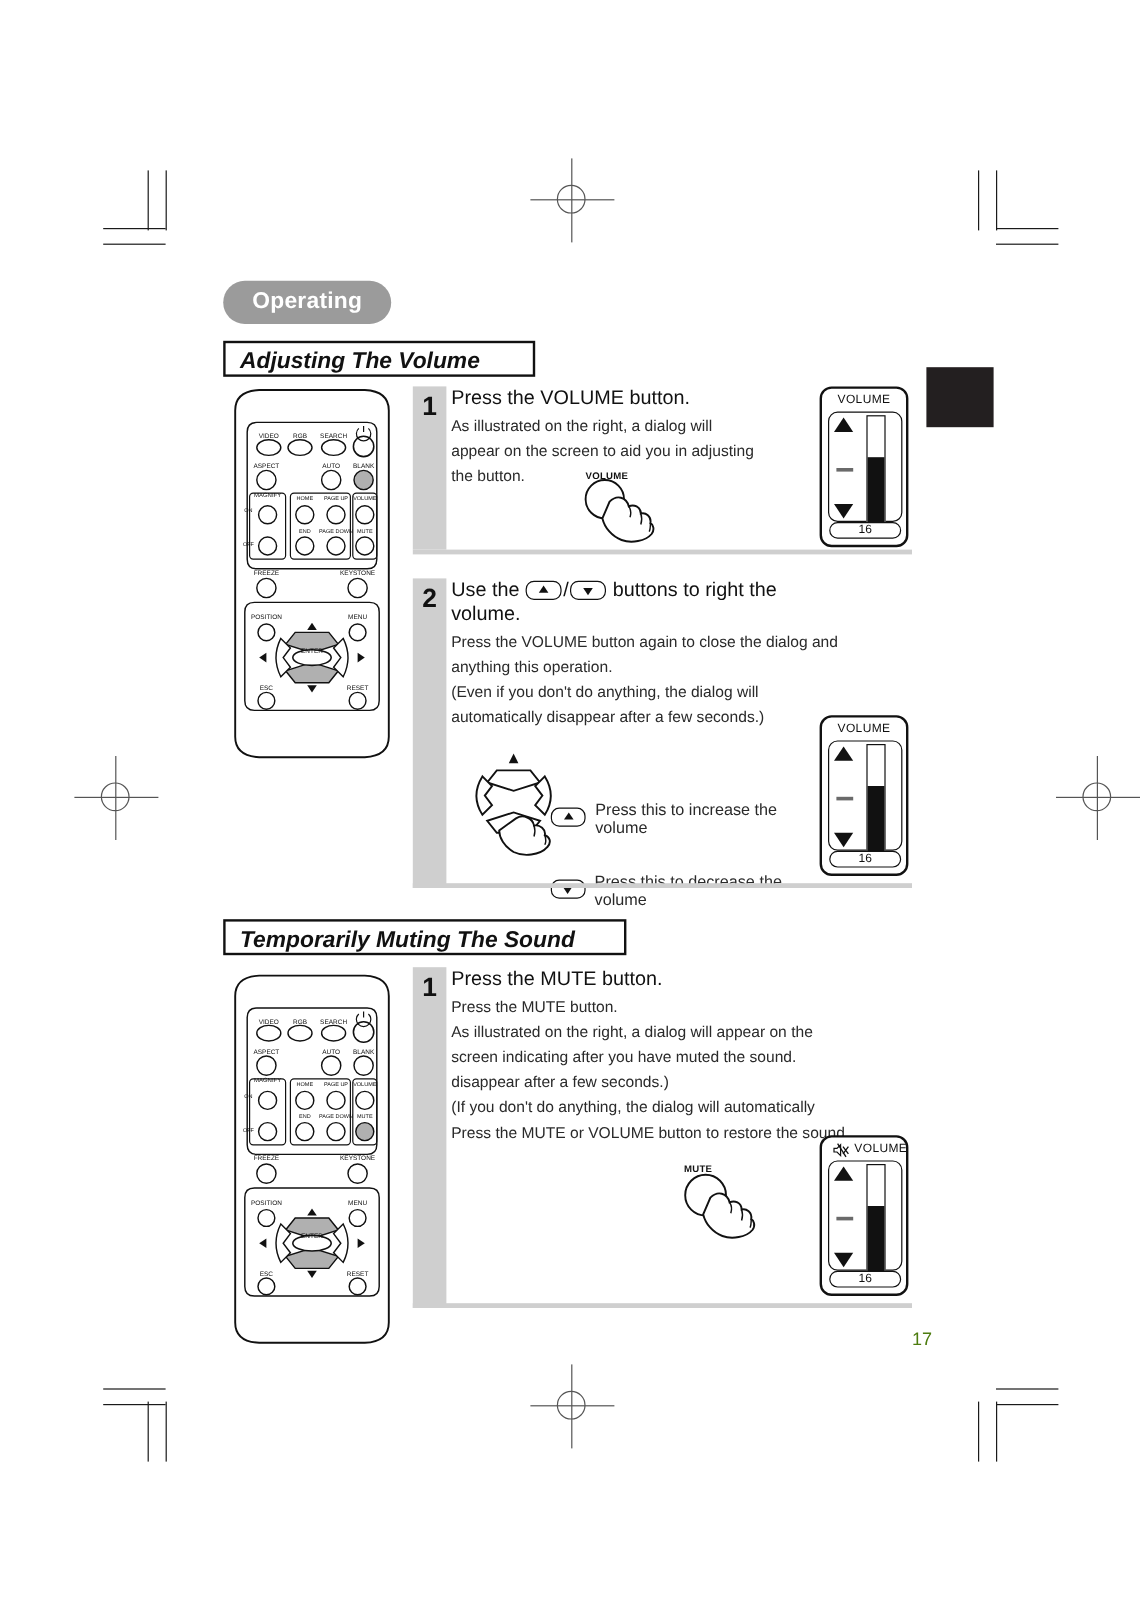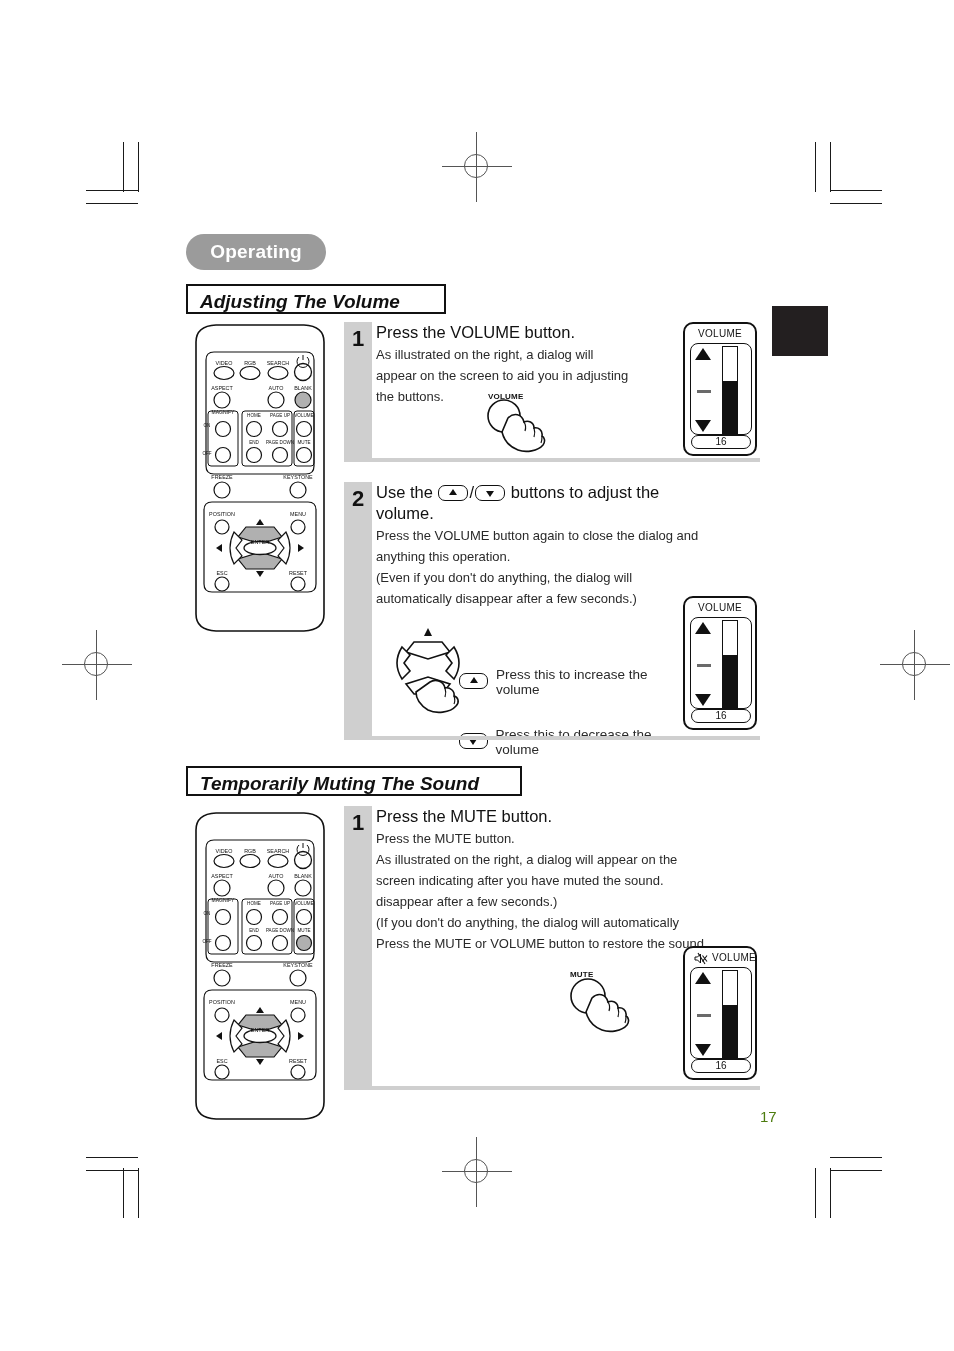--- a/index.html
+++ b/index.html
@@ -356,21 +356,21 @@
     </svg>
   </div>
 
   <div class="step-num-col" style="left:344px; top:322px; height:136px;"></div>
   <div class="step-num" style="left:344px; top:326px;">1</div>
   <div class="step-body" style="left:376px; top:322px; width:300px;">
     <div class="step-head">Press the VOLUME button.</div>
     <div class="step-text">
       <div>As illustrated on the right, a dialog will</div>
       <div>appear on the screen to aid you in adjusting</div>
-      <div>the buttons.</div>
+      <div>the button.</div>
     </div>
   </div>
 
   <div class="hand" style="left:478px; top:392px;">
     <div class="hand-label" style="left:10px; top:0px;">VOLUME</div>
     <svg width="100" height="62" viewBox="0 0 100 62">
       <circle cx="26" cy="24" r="16" fill="#fff" stroke="#111" stroke-width="1.6"></circle>
       <path d="M30 26 C36 20 44 22 46 30 C50 28 56 30 56 36 C60 35 65 38 64 44
                C66 45 68 49 65 53 C60 59 48 61 40 58 C32 55 26 48 24 40 Z" fill="#fff" stroke="#111" stroke-width="1.6"></path>
       <path d="M46 30 C48 33 48 36 47 39" fill="none" stroke="#111" stroke-width="1.2"></path>
@@ -392,21 +392,21 @@
   </div>
 
   <div class="rule" style="left:344px; top:458px; width:416px;"></div>
 
   <div class="step-num-col" style="left:344px; top:482px; height:258px;"></div>
   <div class="step-num" style="left:344px; top:486px;">2</div>
   <div class="step-body" style="left:376px; top:482px; width:350px;">
     <div class="step-head">
       <span>Use the</span>
       <span class="pill up"></span>/<span class="pill down"></span>
-      <span>buttons to adjust the</span><br>
+      <span>buttons to right the</span><br>
       <span>volume.</span>
     </div>
     <div class="step-text">
       <div>Press the VOLUME button again to close the dialog and</div>
       <div>anything this operation.</div>
       <div>(Even if you don't do anything, the dialog will</div>
       <div>automatically disappear after a few seconds.)</div>
     </div>
   </div>
 

